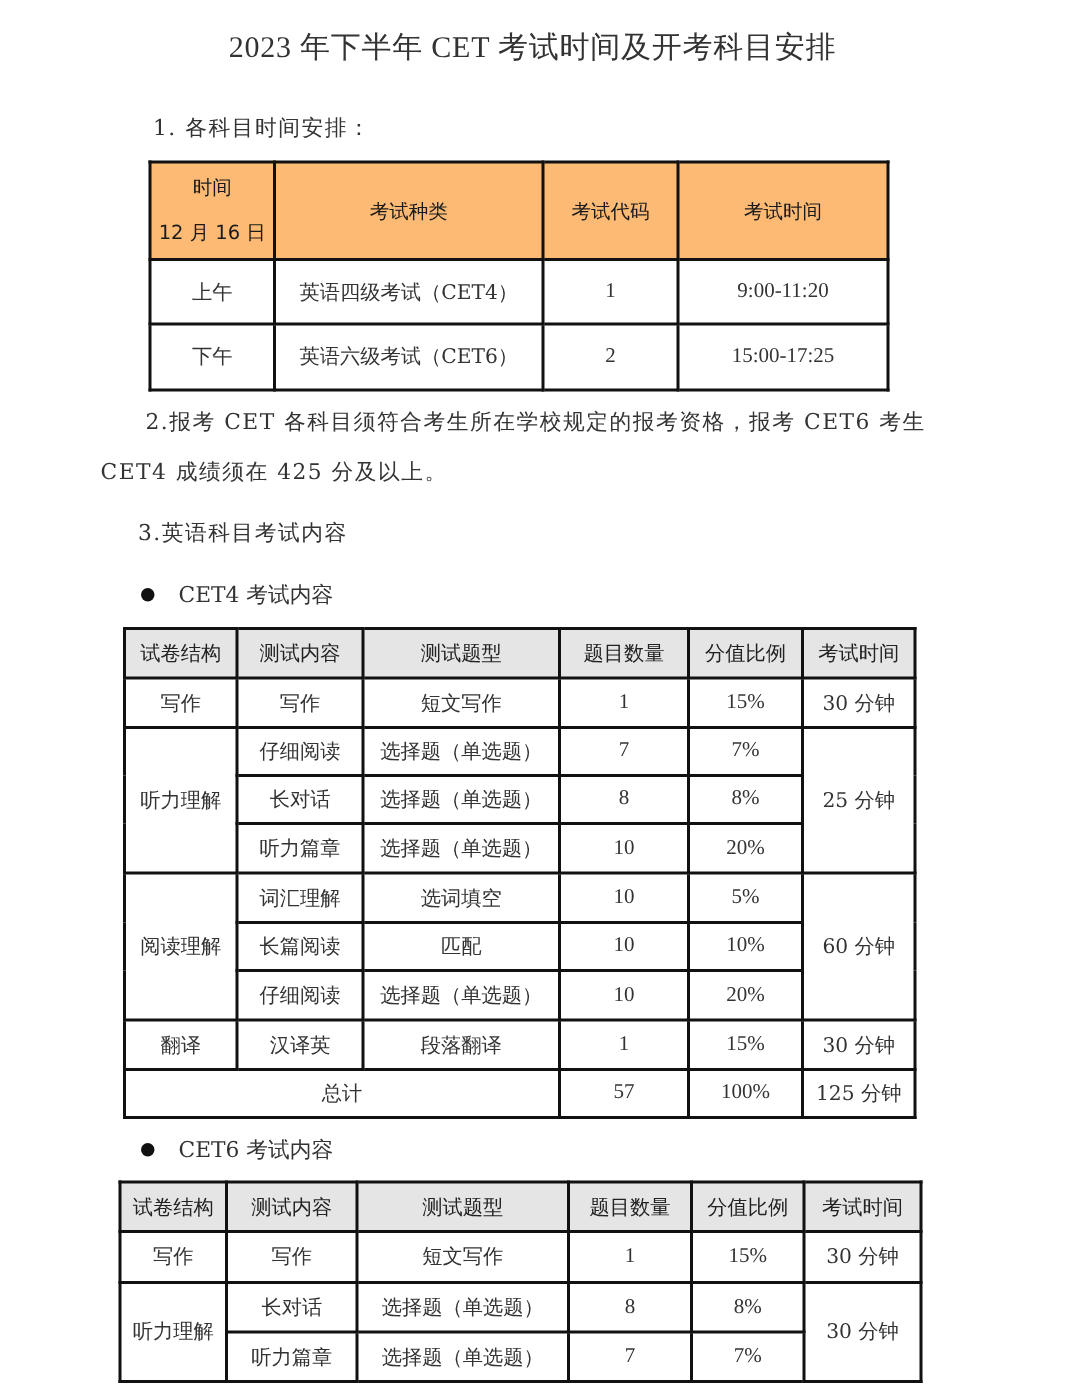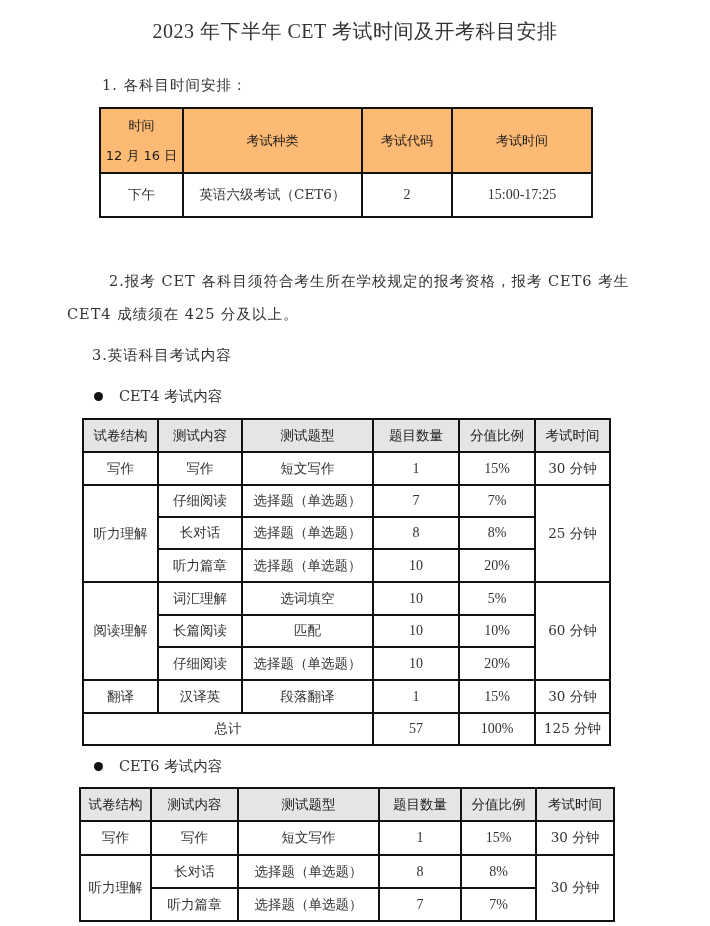--- a/index.html
+++ b/index.html
@@ -51,30 +51,36 @@
   <tbody>
       <tr style="height:65px;">
     <th>
       <div class="hdr-time">时间</div>
       <div class="hdr-time">12 月 16 日</div>
     </th>
     <th>考试种类</th>
     <th>考试代码</th>
     <th>考试时间</th>
   </tr>
+  <tr style="height:43px;">
+    <td>上午</td>
+    <td>英语四级考试（CET4）</td>
+    <td class="num">1</td>
+    <td class="num">9:00-11:20</td>
+  </tr>
   <tr style="height:44px;">
     <td>下午</td>
     <td>英语六级考试（CET6）</td>
     <td class="num">2</td>
     <td class="num">15:00-17:25</td>
   </tr>
 </tbody>
   </table>
 
-<div class="abs para" style="left:109px; top:272px;">2.报考 CET 各科目须符合考生所在学校规定的报考资格，报考 CET6 考生</div>
+<div class="abs para" style="left:97px; top:272px;">2.报考 CET 各科目须符合考生所在学校规定的报考资格，报考 CET6 考生</div>
 <div class="abs para" style="left:67px; top:305px;">CET4 成绩须在 425 分及以上。</div>
 
 <div class="abs para" style="left:92px; top:346px;">3.英语科目考试内容</div>
 
 <div class="abs bullet-line" style="left:94px; top:387px;">
   <span class="bullet-dot"></span>
   <span>CET4 考试内容</span>
 </div>
 
 <table class="t2" style="left:82px; top:418px; width:527px;">

